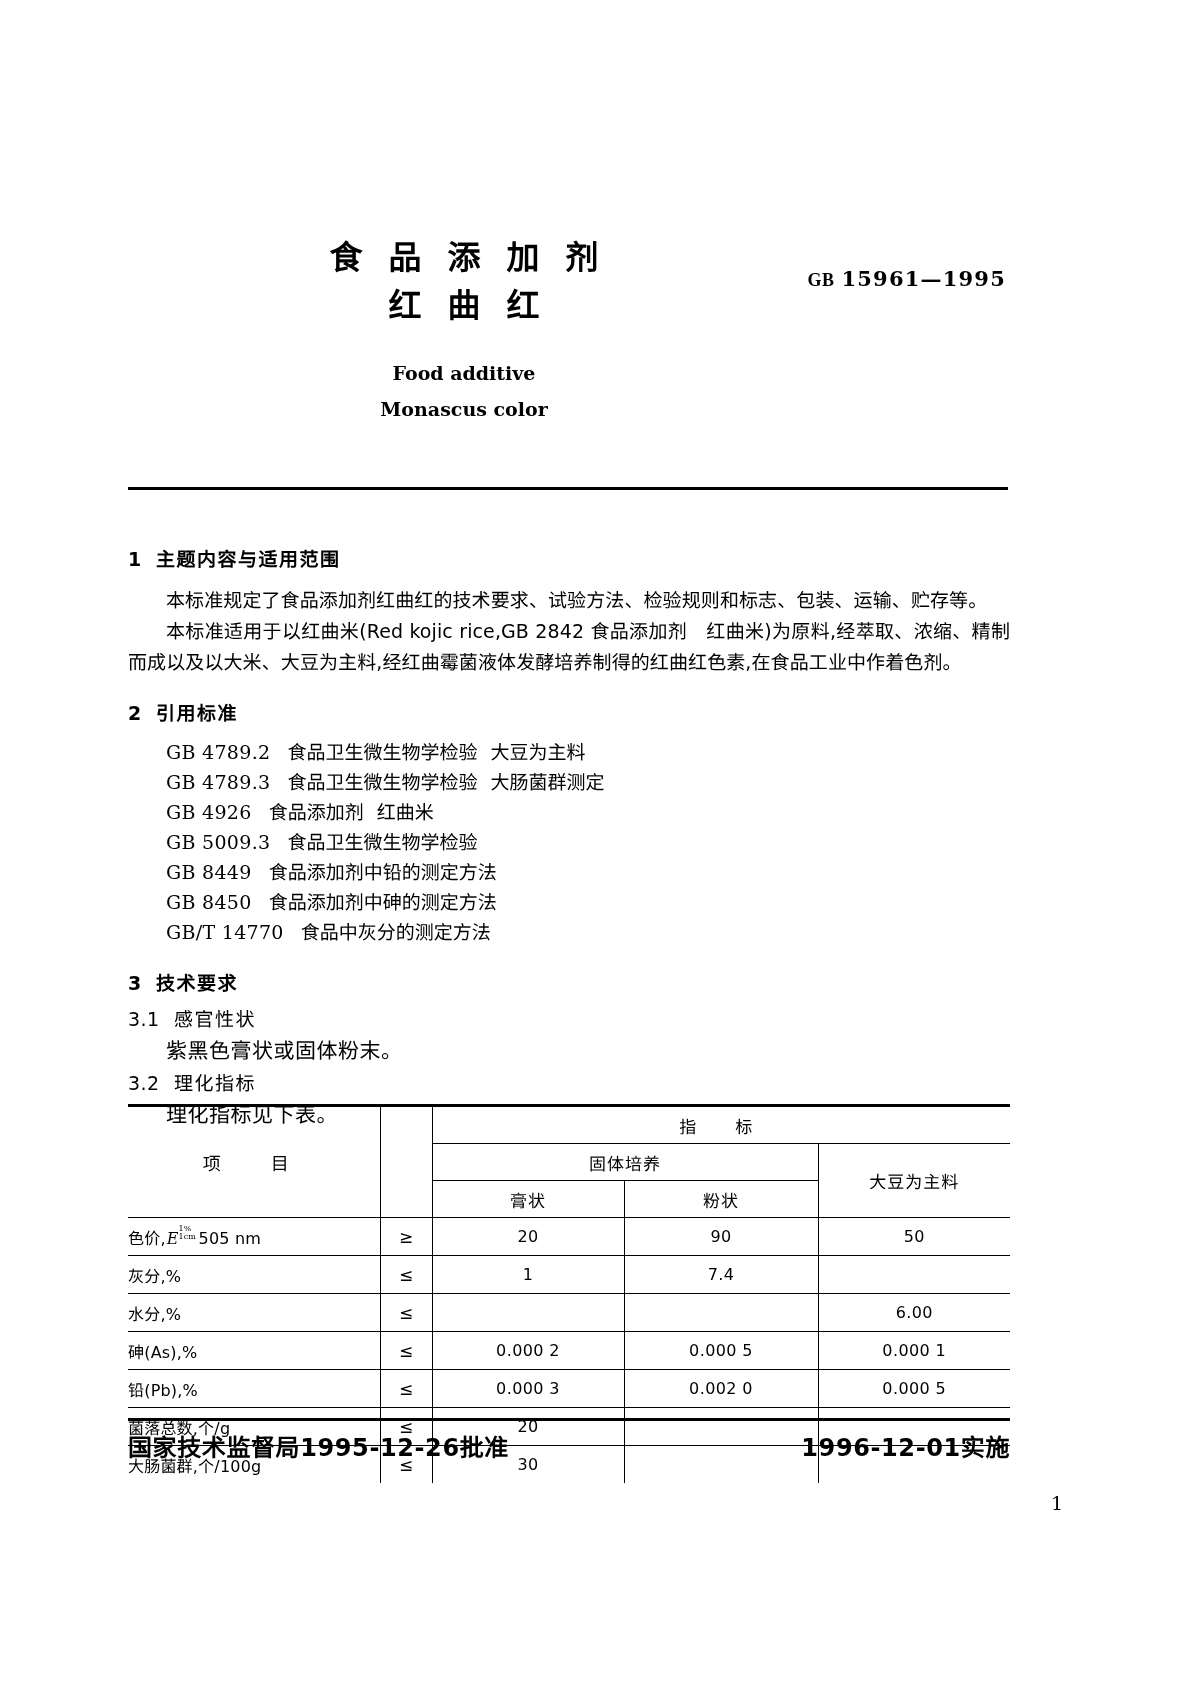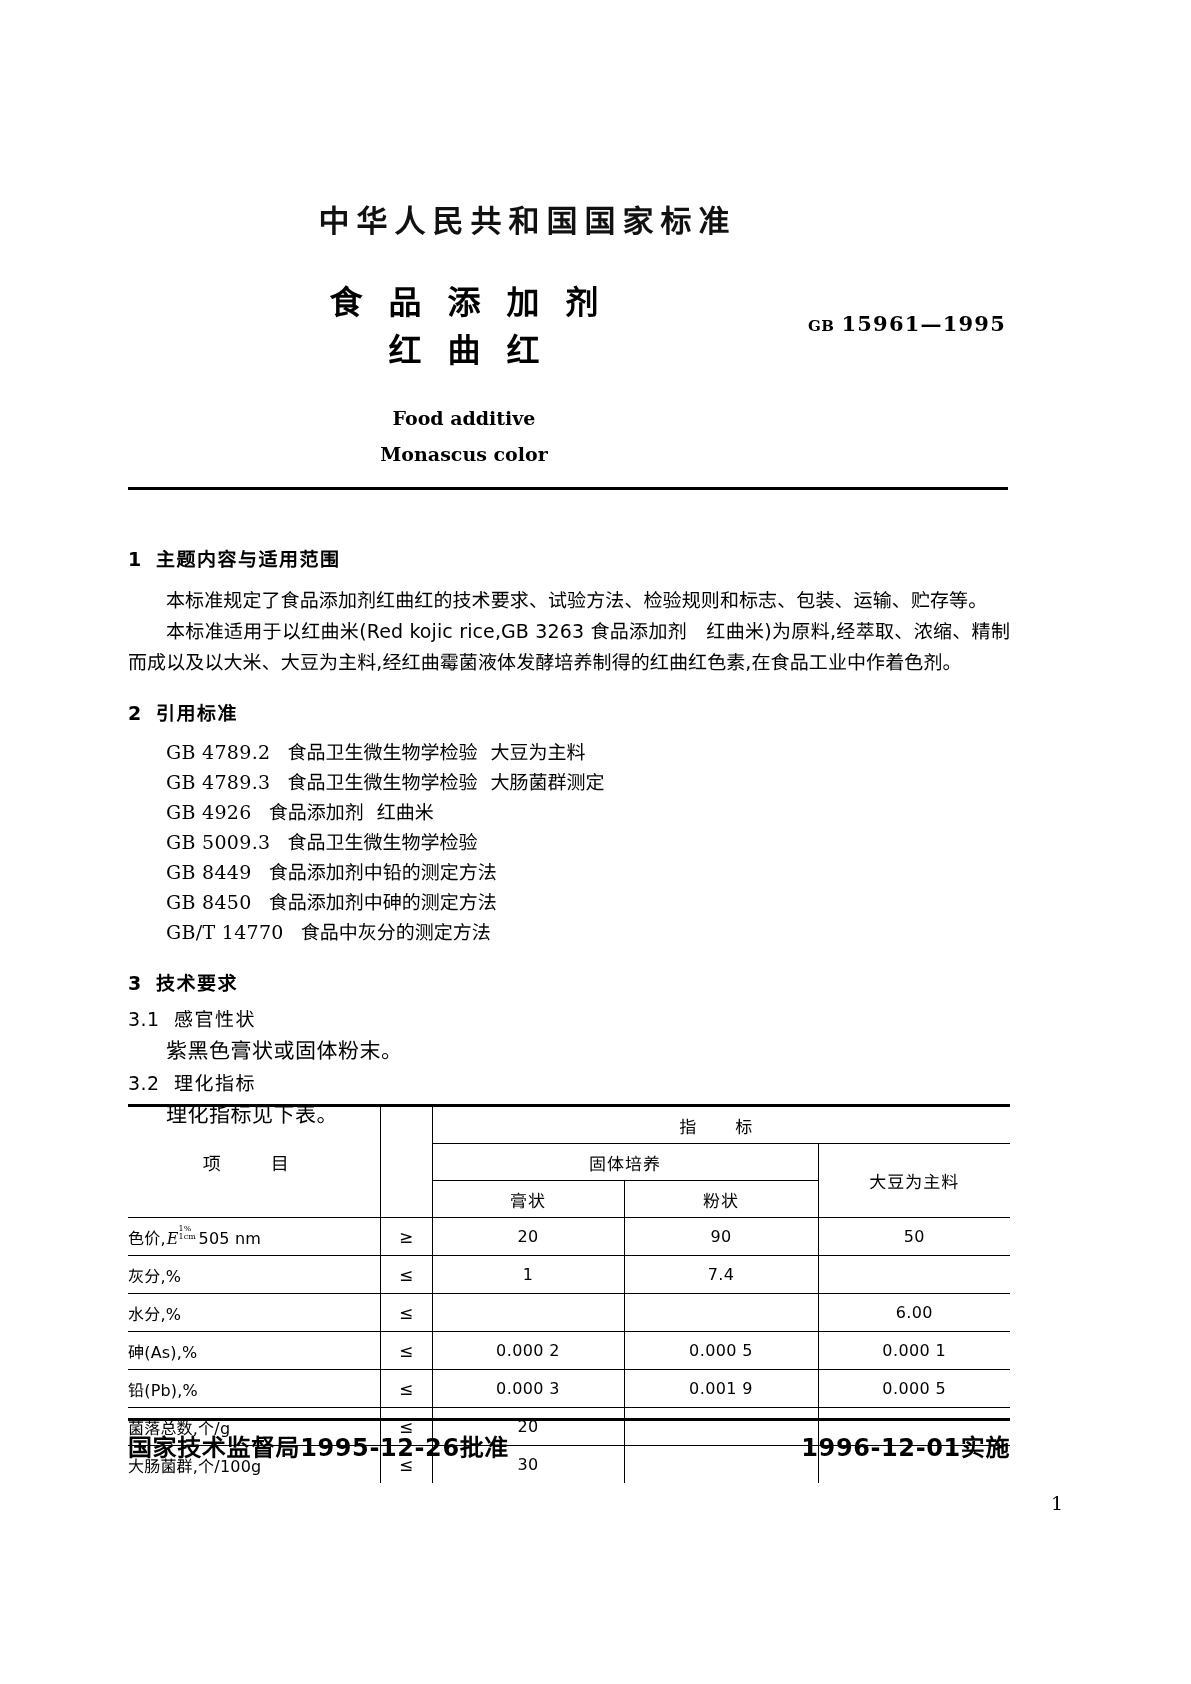--- a/index.html
+++ b/index.html
@@ -58,23 +58,24 @@
     position: absolute;
     right: 2px;
     top: 32px;
     font-family: "DejaVu Serif", "Liberation Serif", serif;
     font-weight: bold;
     font-size: 21px;
     letter-spacing: 1.2px;
     white-space: nowrap;
   }
   .std-number .gb-mark {
-    font-size: 15px;
+    font-size: 18px;
     letter-spacing: 0.5px;
     margin-right: 7px;
+    font-family: Liberation Serif, serif;
   }
   .eng-title {
     text-align: center;
     font-family: "DejaVu Serif", "Liberation Serif", serif;
     font-weight: bold;
     font-size: 19px;
     margin-left: -208px;
   }
   .eng-line1 { margin-top: 32px; }
   .eng-line2 { margin-top: 14px; }
@@ -272,21 +273,20 @@
     font-family: "DejaVu Serif", "Liberation Serif", serif;
     font-size: 19px;
   }
 </style>
 </head>
 <body>
 
 <div class="page">
 
   <div class="masthead">
-    <div class="gb-national-title">中华人民共和国国家标准</div>
 
     <div class="title-block">
       <div class="std-title-line1">食品添加剂</div>
       <div class="std-title-line2">红曲红</div>
       <div class="std-number">
         <span class="gb-mark">GB</span><span>15961—1995</span>
       </div>
     </div>
 
     <div class="eng-title eng-line1">Food additive</div>
@@ -295,21 +295,21 @@
 
   <div class="rule-heavy"></div>
 
   <div class="body-area">
 
     <div class="sec-head">
       <span class="num">1</span><span class="txt">主题内容与适用范围</span>
     </div>
     <div class="first-para-block">
       <p class="para indent">本标准规定了食品添加剂红曲红的技术要求、试验方法、检验规则和标志、包装、运输、贮存等。</p>
-      <p class="para indent">本标准适用于以红曲米(Red kojic rice,GB 3263 食品添加剂　红曲米)为原料,经萃取、浓缩、精制而成以及以大米、大豆为主料,经红曲霉菌液体发酵培养制得的红曲红色素,在食品工业中作着色剂。</p>
+      <p class="para indent">本标准适用于以红曲米(Red kojic rice,GB 2842 食品添加剂　红曲米)为原料,经萃取、浓缩、精制而成以及以大米、大豆为主料,经红曲霉菌液体发酵培养制得的红曲红色素,在食品工业中作着色剂。</p>
     </div>
 
     <div class="sec-head">
       <span class="num">2</span><span class="txt">引用标准</span>
     </div>
     <ul class="ref-list">
       <li>
         <span class="ref-code">GB 4789.2</span><span class="ref-gap"></span><span>食品卫生微生物学检验</span><span class="ref-gap-sm"></span><span>大豆为主料</span>
       </li>
       <li>
@@ -403,21 +403,21 @@
           <td class="cell-op no-left no-right">≤</td>
           <td class="cell-val">0.000 2</td>
           <td class="cell-val">0.000 5</td>
           <td class="cell-val no-right">0.000 1</td>
         </tr>
 
         <tr class="body-row">
           <td class="cell-item no-left">铅(Pb),%</td>
           <td class="cell-op no-left no-right">≤</td>
           <td class="cell-val">0.000 3</td>
-          <td class="cell-val">0.001 9</td>
+          <td class="cell-val">0.002 0</td>
           <td class="cell-val no-right">0.000 5</td>
         </tr>
 
         <tr class="body-row">
           <td class="cell-item no-left">菌落总数,个/g</td>
           <td class="cell-op no-left no-right">≤</td>
           <td class="cell-val">20</td>
           <td class="cell-val"></td>
           <td class="cell-val no-right"></td>
         </tr>

